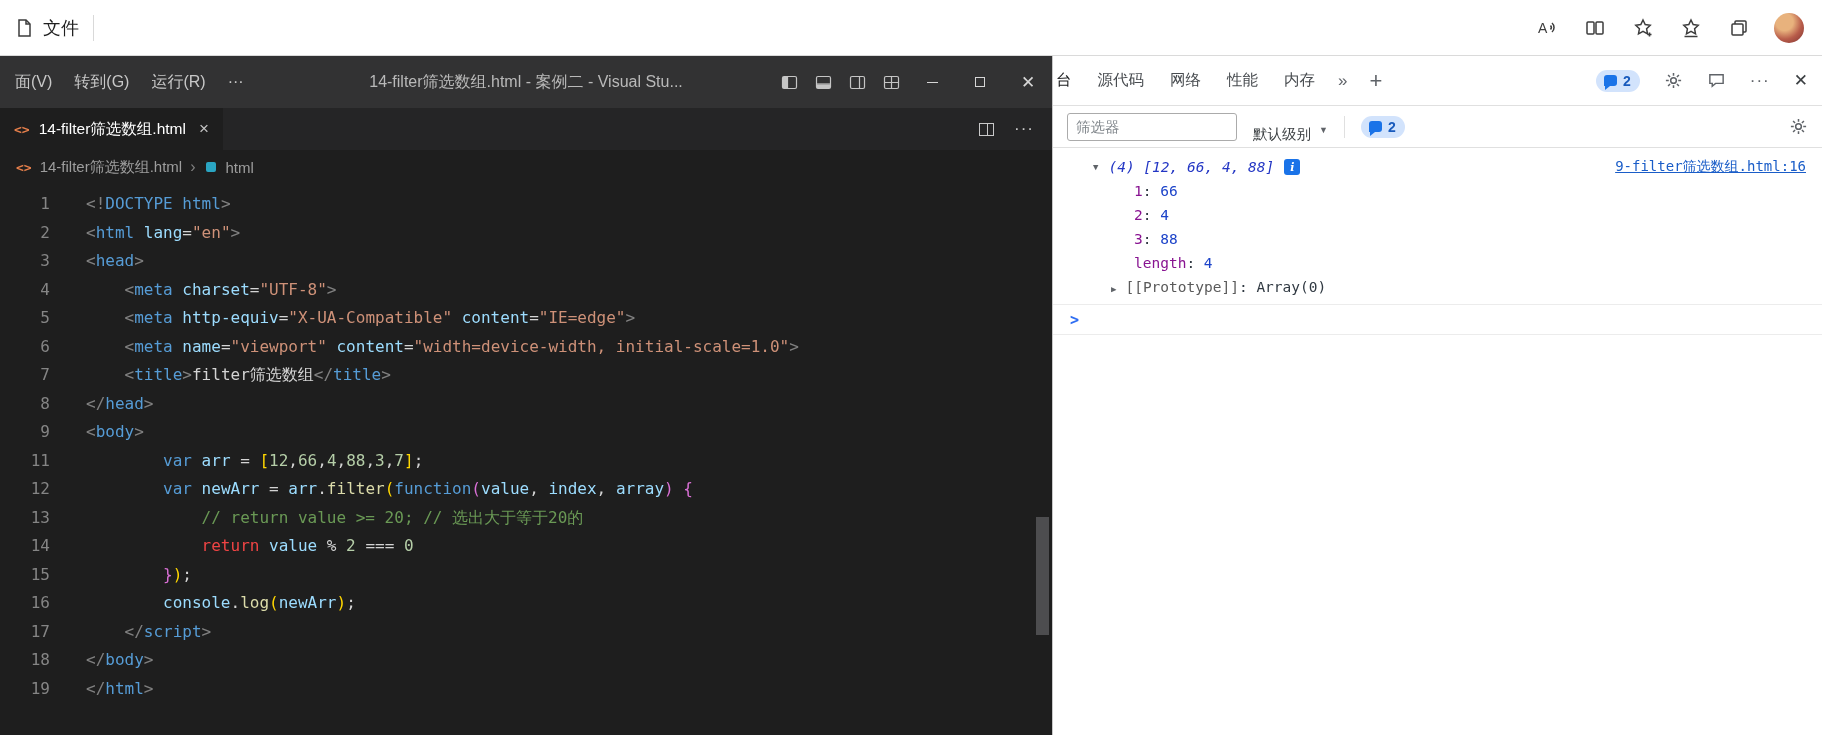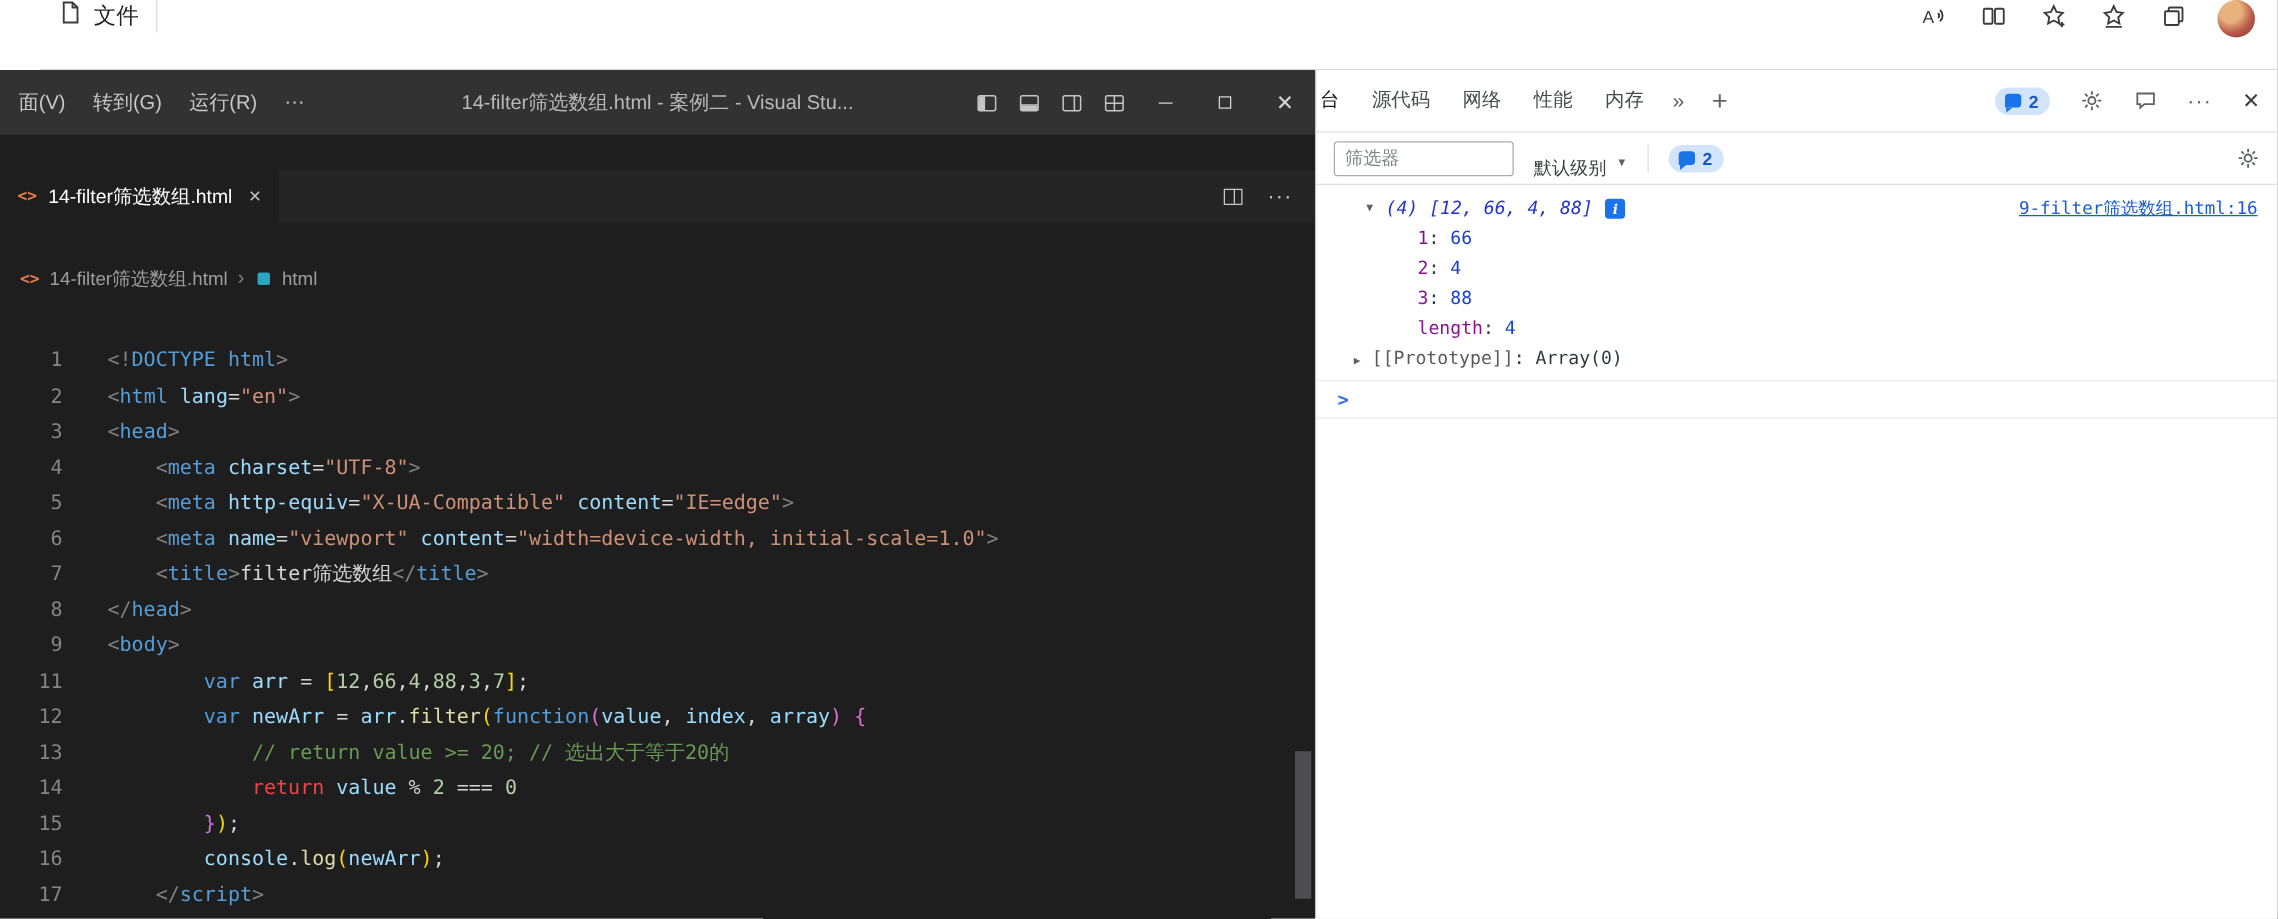--- a/index.html
+++ b/index.html
@@ -1,33 +1,33 @@
 <!DOCTYPE html>
 <html><head>
 <meta charset="utf-8">
 <style>
   * { margin:0; padding:0; box-sizing:border-box; }
   html,body { width:1822px; height:735px; overflow:hidden; font-family:"Liberation Sans",sans-serif; background:#fff; }
   .screen { width:1822px; height:735px; display:flex; flex-direction:column; }
 
   
-  .browser-bar { height:56px; min-height:56px; display:flex; align-items:flex-start; padding:0 18px 0 14px; border-bottom:1px solid #dadada; background:#fff;margin-left:32px; }
+  .browser-bar { height:56px; min-height:56px; display:flex; align-items:center; padding:0 18px 0 14px; border-bottom:1px solid #dadada; background:#fff; }
   .doc-icon { display:flex; margin-right:9px; }
   .file-label { font-size:18px; color:#1f1f1f; }
   .vdiv { width:1px; height:26px; background:#d9d9d9; margin:0 14px; }
   .url-text { font-size:18px; color:#1f1f1f; white-space:nowrap; }
   .spacer { flex:1; }
   .bicon { width:26px; height:26px; display:flex; align-items:center; justify-content:center; margin-left:22px; }
   .avatar { width:30px; height:30px; border-radius:50%; margin-left:22px;
             background: radial-gradient(circle at 35% 30%, #e8b27d 0 30%, #b85c4a 60%, #7a3030 100%); }
 
   .main { flex:1; display:flex; min-height:0; }
 
   
-  .vscode { width:1052px; min-width:1052px; background:#1e1e1e; display:flex; flex-direction:column;gap:28px; }
+  .vscode { width:1052px; min-width:1052px; background:#1e1e1e; display:flex; flex-direction:column; }
   .vs-titlebar { height:52px; min-height:52px; background:#323233; display:flex; align-items:center; position:relative; padding-left:4px; }
   .menu-item { font-size:16px; padding:0 11px; color:#c8c8c8; white-space:nowrap; }
   .vs-title { position:absolute; left:50%; transform:translateX(-50%); font-size:16px; color:#b9b9b9; white-space:nowrap; }
   .tb-right { margin-left:auto; display:flex; align-items:center; }
   .ticon { width:34px; display:flex; justify-content:center; align-items:center; }
   .winbtn { width:48px; height:52px; display:flex; align-items:center; justify-content:center; font-size:17px; color:#d6d6d6; }
   .minbar { width:11px; border-top:1.5px solid #d6d6d6; display:inline-block; }
   .maxbox { width:10px; height:10px; border:1.4px solid #d6d6d6; display:inline-block; }
 
   .vs-tabbar { height:42px; min-height:42px; background:#252526; display:flex; align-items:stretch; }
@@ -62,35 +62,35 @@
   .dt-more { font-size:17px; color:#5f6368; padding:0 10px; }
   .dt-add { font-size:22px; color:#5f6368; padding:0 12px; font-weight:300; }
   .dt-right { margin-left:auto; display:flex; align-items:center; gap:24px; }
   .issues-pill { display:flex; align-items:center; gap:6px; background:#d2e3fc; border-radius:12px; padding:3px 9px 3px 8px; font-size:14px; color:#185abc; font-weight:bold; }
   .bubble { width:13px; height:11px; background:#1a73e8; border-radius:3px 3px 3px 0; position:relative; display:inline-block; }
   .bubble::after { content:''; position:absolute; left:1px; bottom:-3.5px; width:0; height:0; border-top:4px solid #1a73e8; border-right:5px solid transparent; }
   .dticon { color:#5f6368; display:flex; align-items:center; }
   .dt-close { font-size:17px; color:#3c4043; }
 
   .dt-toolbar { height:42px; min-height:42px; display:flex; align-items:center; border-bottom:1px solid #e0e0e0; padding:0 14px; gap:16px; }
-  .filter-input { width:144px; height:28px; border:1px solid #ababab; border-radius:3px; font-size:14.5px; padding:0 8px; color:#202124; font-family:"Liberation Sans",sans-serif; outline:none; }
+  .filter-input { width:170px; height:28px; border:1px solid #ababab; border-radius:3px; font-size:14.5px; padding:0 8px; color:#202124; font-family:"Liberation Sans",sans-serif; outline:none; }
   .filter-input::placeholder { color:#80868b; }
   .level-dd { display:flex; gap:8px; font-size:14.5px; color:#3c4043;margin-top:16px; }
   .dd-arrow { font-size:9px; color:#5f6368; }
   .tdiv { width:1px; height:22px; background:#e0e0e0; }
 
   .dt-console { flex:1; font-family:"DejaVu Sans Mono",monospace; font-size:14.5px; color:#303942; overflow:hidden; }
   .console-entry { border-bottom:1px solid #ececec; padding:7px 16px 5px 0; }
   .entry-head { display:flex; align-items:center; height:24px; padding-left:40px; }
   .caret { font-size:9px; color:#5f6368; margin-right:10px; }
   .preview { font-style:italic; color:#2336c4; white-space:pre; }
   .info-badge { width:16px; height:16px; min-width:16px; background:#1a73e8; color:#fff; border-radius:3px; font-size:11px; font-style:italic; font-weight:bold; display:flex; align-items:center; justify-content:center; margin-left:10px; font-family:"DejaVu Serif",serif; }
   .src-link { margin-left:auto; color:#1a5dc8; text-decoration:underline; font-size:14px; white-space:nowrap; cursor:pointer; }
   .prop-row { height:24px; line-height:24px; padding-left:81px; white-space:pre; }
-  .prop-row.proto { padding-left:30px; }
+  .prop-row.proto { padding-left:58px; }
   .pcaret { font-size:9px; color:#5f6368; margin-right:9px; }
   .pkey { color:#881391; }
   .pkey.proto-key { color:#5a5a5a; }
   .pval { color:#303942; }
   .pval.num { color:#1c43c9; }
   .prompt-row { height:30px; display:flex; align-items:center; padding-left:17px; border-bottom:1px solid #ececec; }
   .prompt-chev { color:#2f6ef2; font-weight:bold; font-size:15px; }
 </style>
 </head>
 <body>

